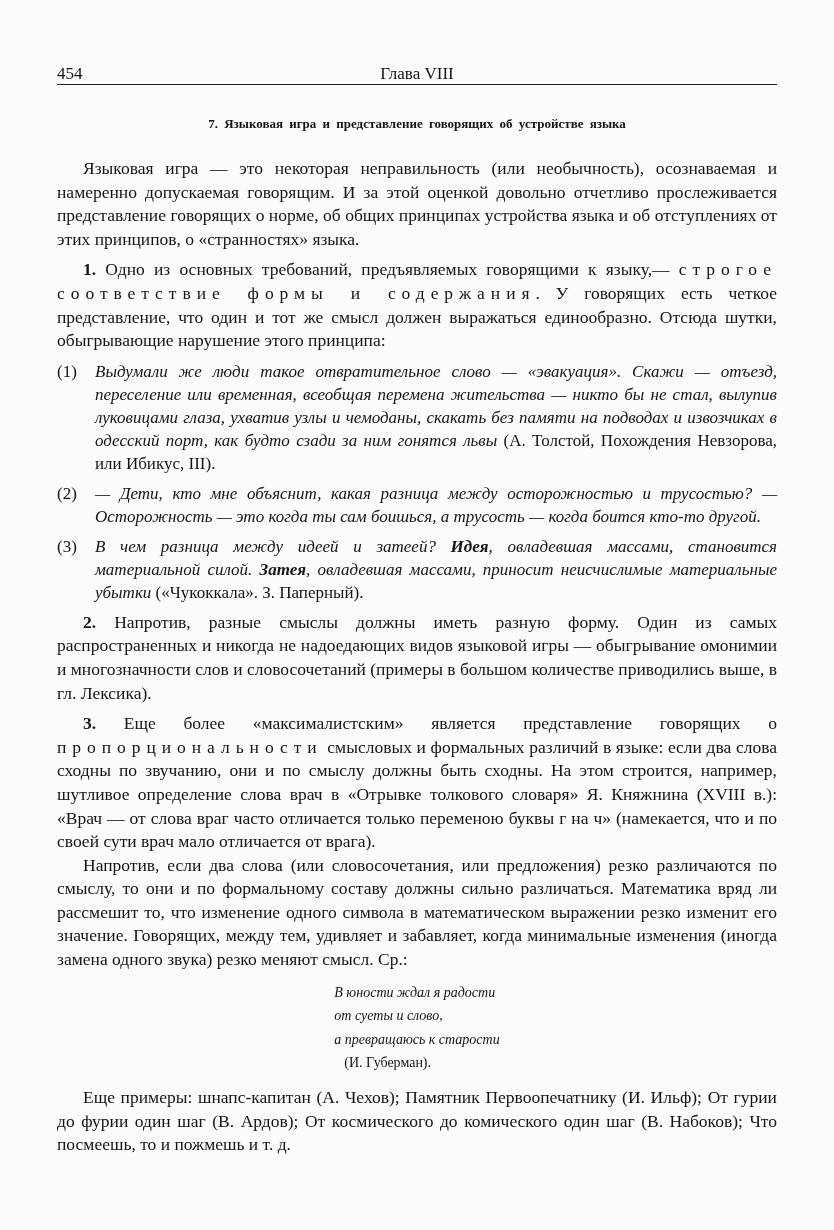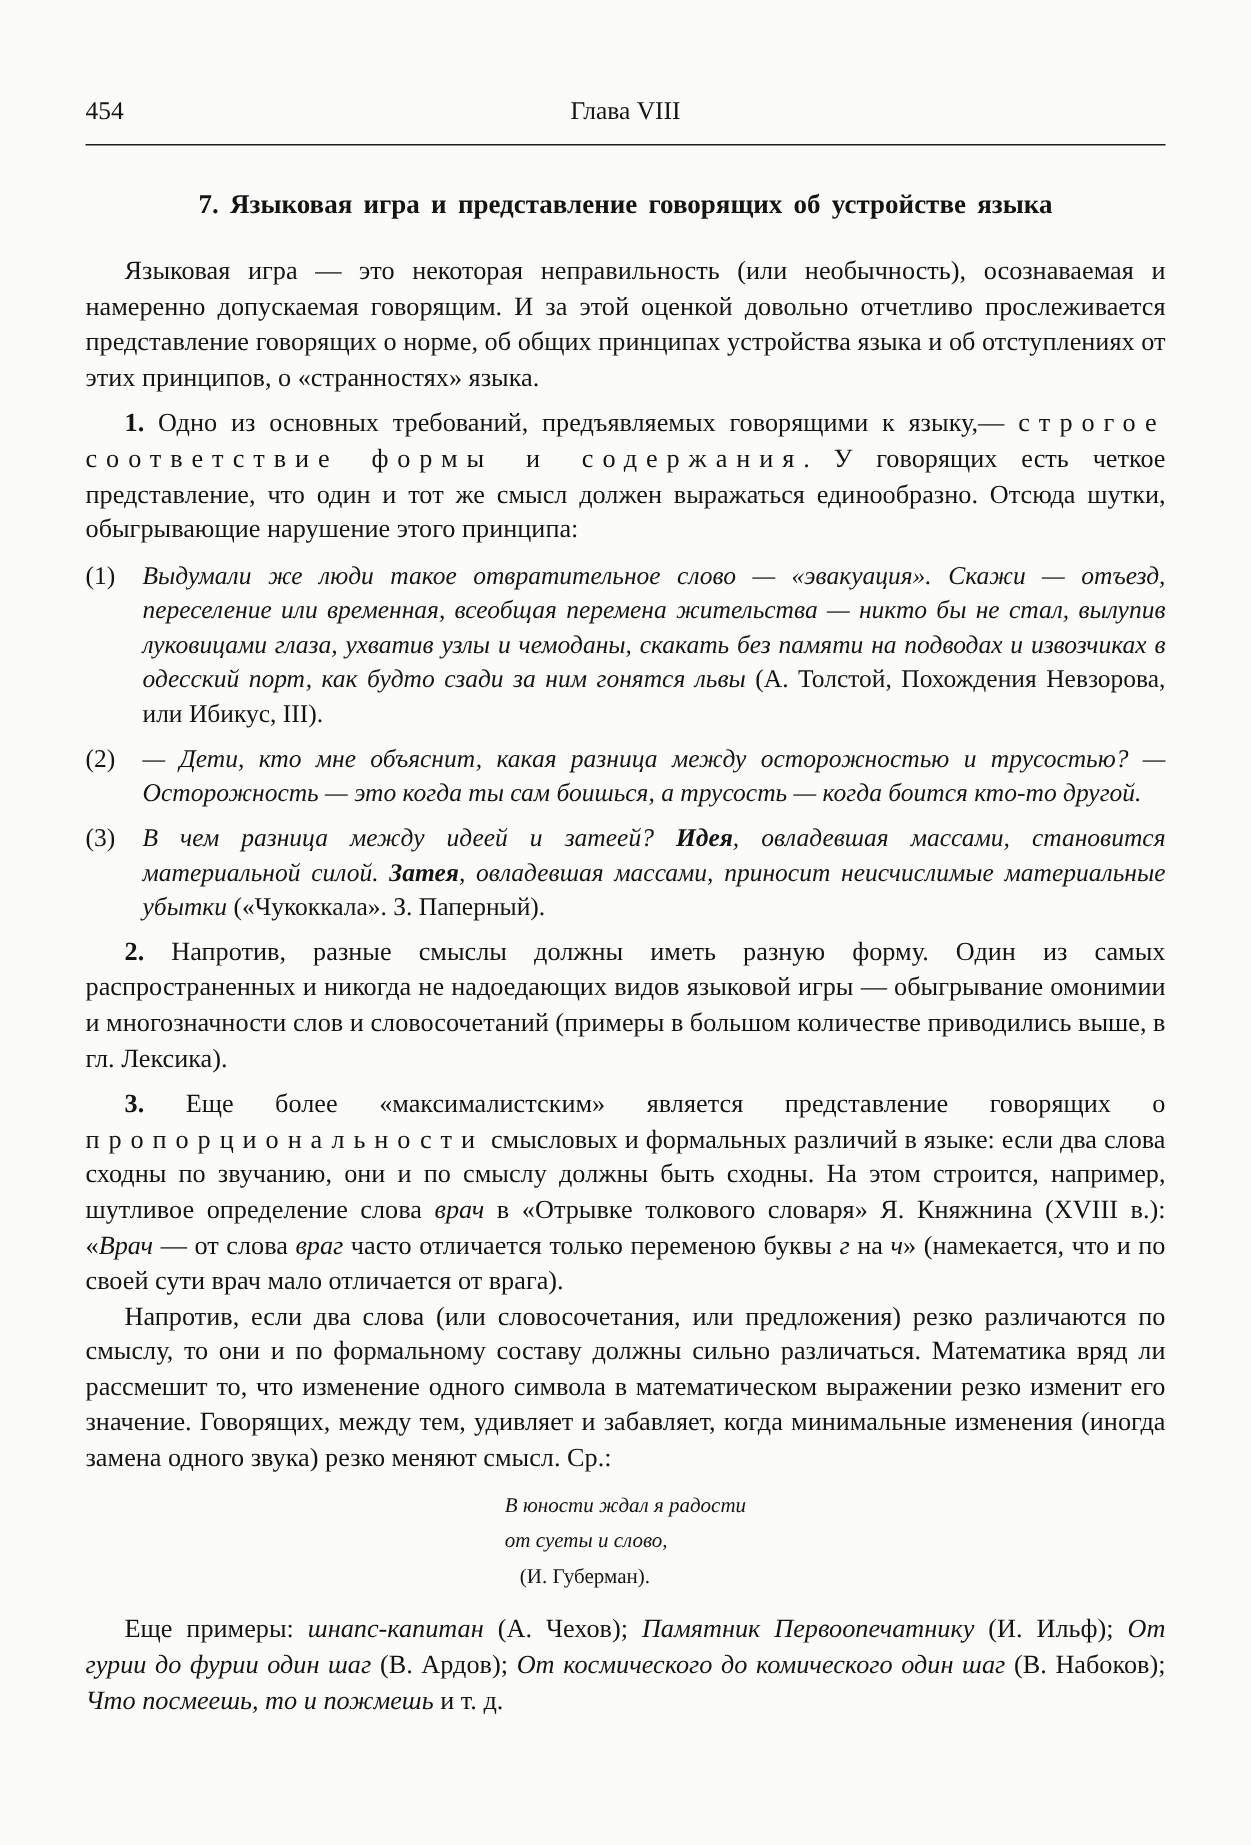--- a/index.html
+++ b/index.html
@@ -6,45 +6,45 @@
   body{
     width:834px;min-height:1230px;
     background:#fbfbf9;color:#141414;
     font-family:"Liberation Serif", serif;
     -webkit-font-smoothing:antialiased;
   }
   .page{box-sizing:border-box;width:834px;min-height:1230px;padding:64px 57px 30px 57px}
 
   .pheader{
     display:grid;grid-template-columns:1fr auto 1fr;align-items:end;
-    font-size:17px;padding-bottom:12px;border-bottom:1.6px solid #1d1d1d;
+    font-size:17px;padding-bottom:0;border-bottom:1.6px solid #1d1d1d;
   }
   .pnum{text-align:left}
   .chapter{text-align:right}
 
   h1.title{
-    font-size:18px;font-weight:bold;text-align:center;
+    font-size:13px;font-weight:bold;text-align:center;
     margin:26px 10px 20px 10px;line-height:26px;word-spacing:3px;
   }
 
   p.body{margin:0;font-size:17.5px;line-height:23.6px;text-align:justify}
   p.indent{text-indent:26px}
   p.sect{margin-top:7px}
 
   .example{display:flex;margin-top:7px;font-size:17px;line-height:23px}
   .ex-num{flex:0 0 38px}
   .ex-body{flex:1;text-align:justify;font-style:italic}
   .ex-body .st-r{font-style:normal}
 
   .verse-wrap{text-align:center;margin:9px 0 11px 0}
   .verse{display:inline-block;text-align:left;font-size:14px;line-height:23.6px}
   .verse-line{font-style:italic}
   .verse-attr{font-style:normal;margin-left:10px}
 
-  .st-i{font-style:italic}
+  .st-i{}
   .st-b{font-weight:bold}
   .st-bi{font-weight:bold;font-style:italic}
   .st-sp{letter-spacing:.34em}
   .st-r{font-style:normal}
 </style>
 </head>
 <body>
 
 <div class="page">
 
@@ -79,19 +79,20 @@
 
 
   <p class="body indent sect"><span class="st-b">3. </span><span>Еще более «максималистским» является представление говорящих о </span><span class="st-sp">пропорциональности</span><span> смысловых и формальных различий в языке: если два слова сходны по звучанию, они и по смыслу должны быть сходны. На этом строится, например, шутливое определение слова </span><span class="st-i">врач</span><span> в «Отрывке толкового словаря» Я. Княжнина (XVIII в.): «</span><span class="st-i">Врач</span><span> — от слова </span><span class="st-i">враг</span><span> часто отличается только переменою буквы </span><span class="st-i">г</span><span> на </span><span class="st-i">ч</span><span>» (намекается, что и по своей сути врач мало отличается от врага).</span></p>
 
   <p class="body indent"><span>Напротив, если два слова (или словосочетания, или предложения) резко различаются по смыслу, то они и по формальному составу должны сильно различаться. Математика вряд ли рассмешит то, что изменение одного символа в математическом выражении резко изменит его значение. Говорящих, между тем, удивляет и забавляет, когда минимальные изменения (иногда замена одного звука) резко меняют смысл. Ср.:</span></p>
 
   <div class="verse-wrap">
     <div class="verse">
       <div class="verse-line"><span class="st-i">В юности ждал я радости</span></div>
       <div class="verse-line"><span class="st-i">от суеты и слово,</span></div>
+      <div class="verse-line"><span class="st-i">а превращаюсь к старости</span></div>
       <div class="verse-attr"><span class="st-r">(И. Губерман).</span></div>
     </div>
   </div>
 
   <p class="body indent"><span>Еще примеры: </span><span class="st-i">шнапс-капитан</span><span> (А. Чехов); </span><span class="st-i">Памятник Первоопечатнику</span><span> (И. Ильф); </span><span class="st-i">От гурии до фурии один шаг</span><span> (В. Ардов); </span><span class="st-i">От космического до комического один шаг</span><span> (В. Набоков); </span><span class="st-i">Что посмеешь, то и пожмешь</span><span> и т. д.</span></p>
 
 </div>
 
 </body></html>

